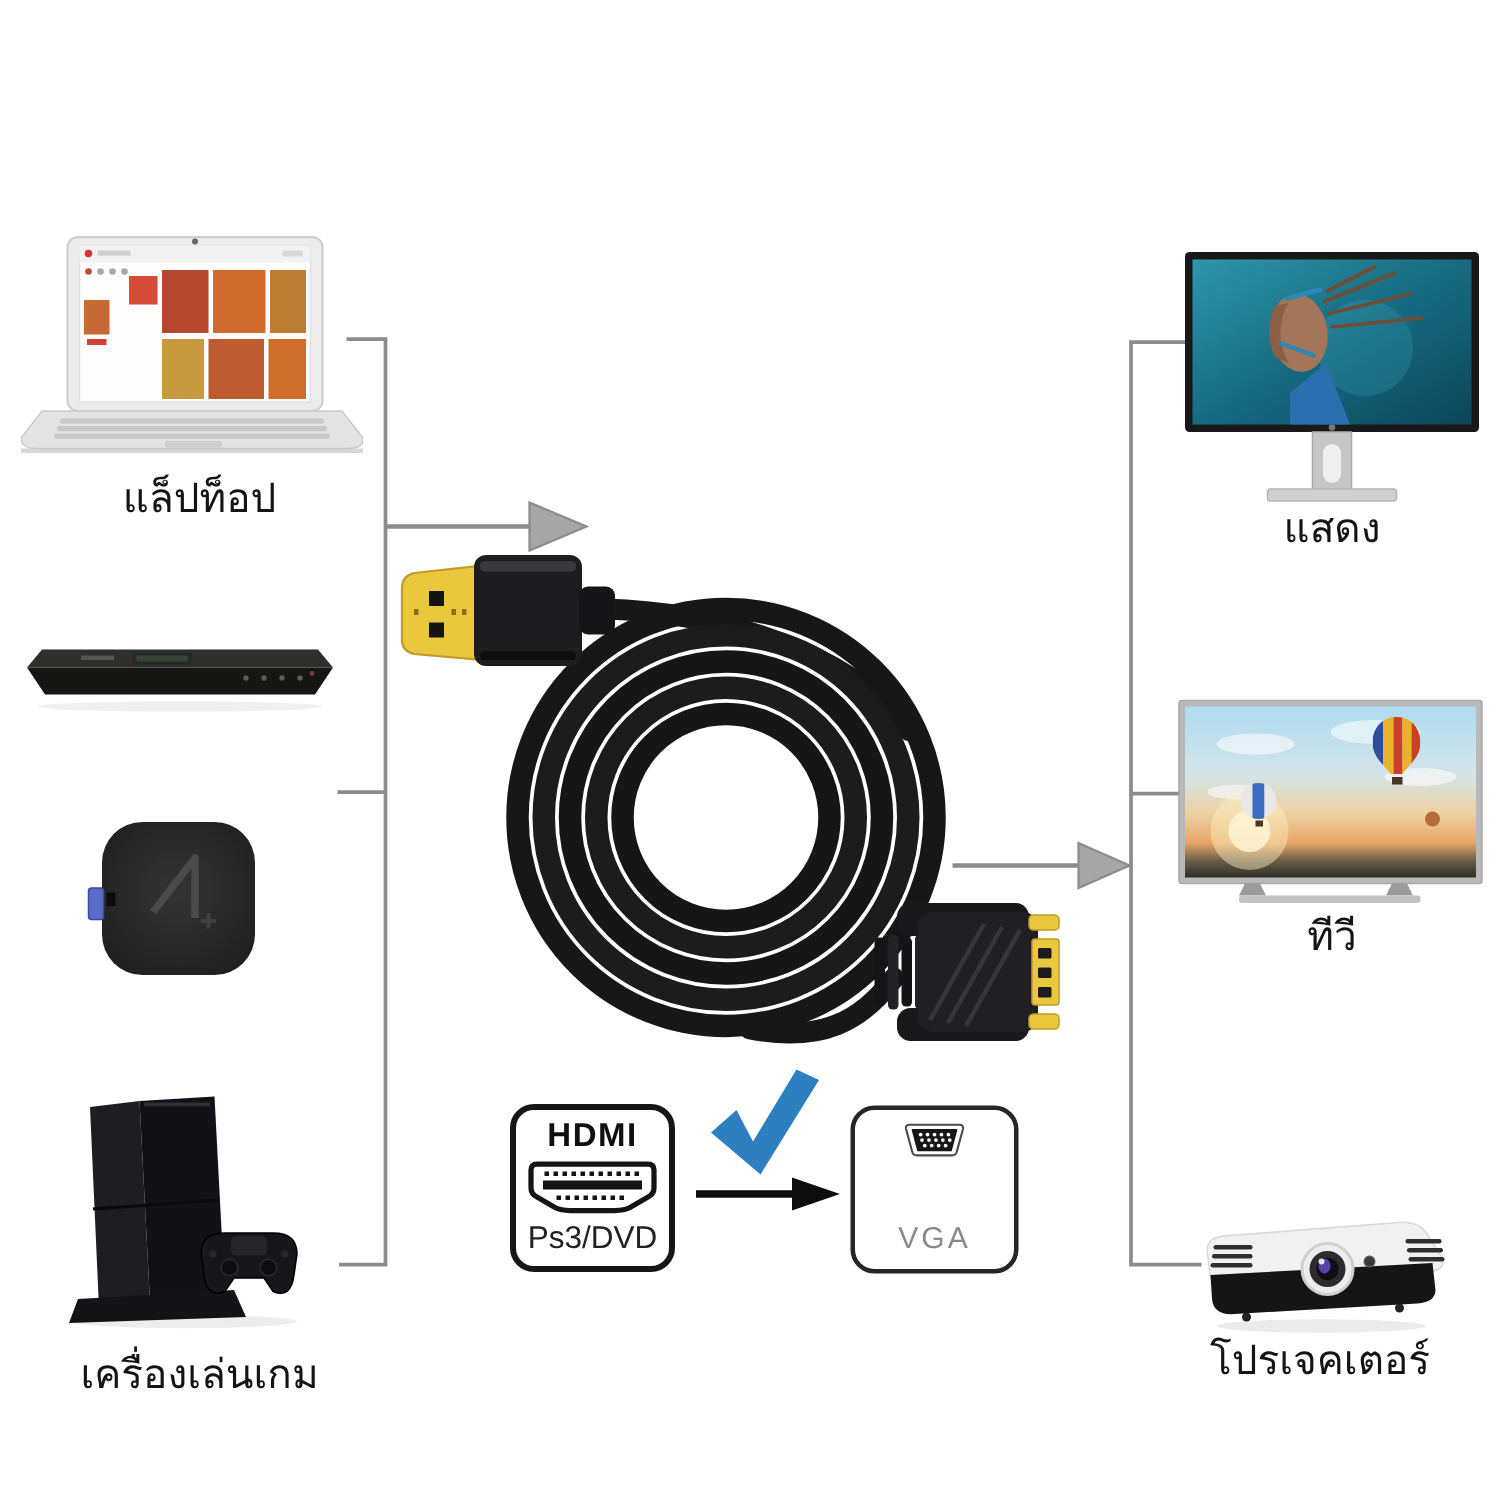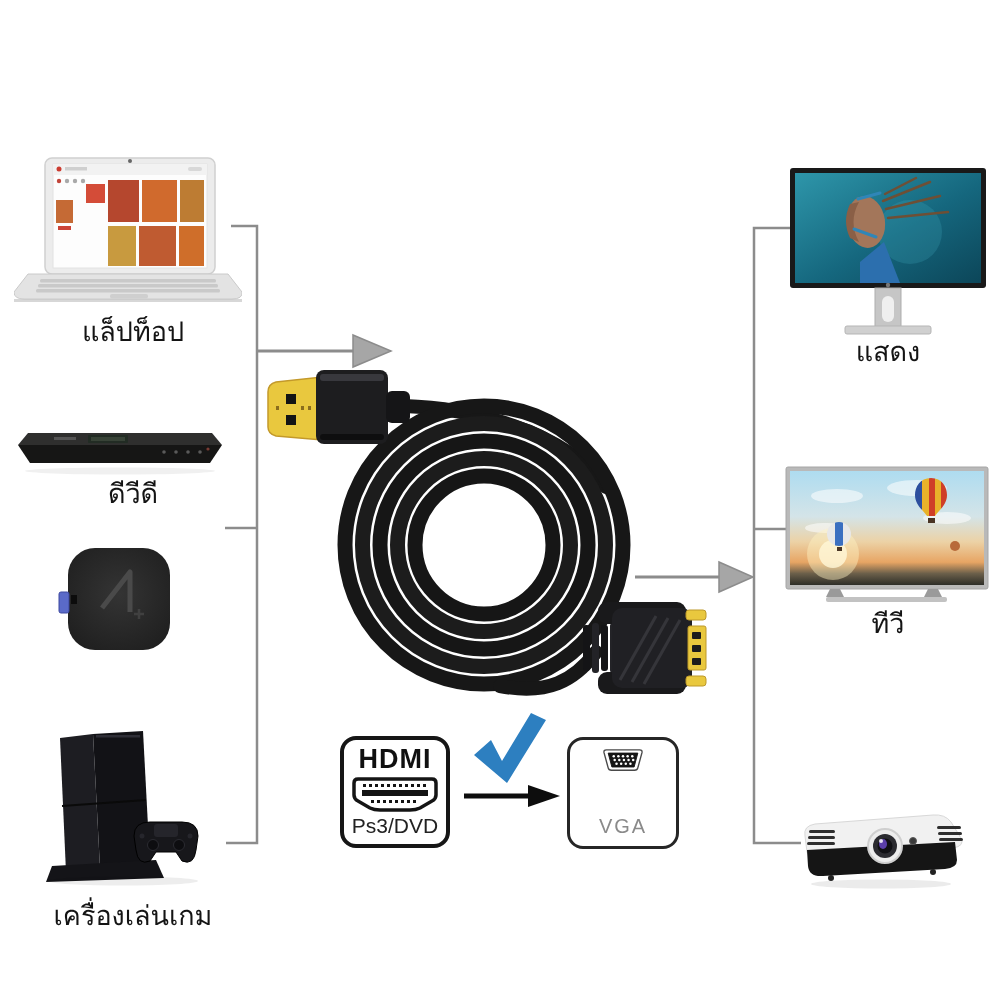--- a/index.html
+++ b/index.html
@@ -5,21 +5,21 @@
   html,body{margin:0;padding:0;background:#fff;}
   .canvas{position:relative;width:1001px;height:1001px;background:#ffffff;overflow:hidden;
           font-family:"Liberation Sans",sans-serif;margin-top:40px;}
   .overlay{position:absolute;left:0;top:0;z-index:1;}
   .device{position:absolute;z-index:2;}
   .dev-label{position:absolute;z-index:2;text-align:center;font-size:27px;color:#141414;line-height:1.2;}
   .adapter-box{position:absolute;z-index:3;background:#fff;box-sizing:border-box;
                display:flex;flex-direction:column;align-items:center;justify-content:space-between;}
   .hdmi-box{left:340px;top:696px;width:110px;height:112px;border:4px solid #161616;border-radius:16px;padding:4px 2px 6px;}
   .vga-box{left:567px;top:697px;width:112px;height:112px;border:3px solid #262626;border-radius:16px;padding:8px 2px 8px;gap:42px;}
-  .hdmi-title{font-size:27px;font-weight:bold;color:#101010;letter-spacing:1px;}
+  .hdmi-title{font-size:22px;font-weight:bold;color:#101010;letter-spacing:1px;}
   .hdmi-sub{font-size:21px;color:#222;}
   .vga-label{font-size:20px;color:#8a8a8a;letter-spacing:2px;}
   .icon-abs{position:absolute;z-index:3;}
 </style>
 </head>
 <body>
 
 <div class="canvas">
 
   <svg class="overlay" width="1001" height="1001" viewBox="0 0 1001 1001">
@@ -141,21 +141,20 @@
       <g fill="#5a5a5a">
           <circle cx="150" cy="27" r="1.8"></circle>
           <circle cx="162" cy="27" r="1.8"></circle>
           <circle cx="174" cy="27" r="1.8"></circle>
           <circle cx="186" cy="27" r="1.8"></circle>
         </g>
       <circle cx="194" cy="24" r="1.6" fill="#7a3b33"></circle>
       <ellipse cx="106" cy="46" rx="95" ry="3.5" fill="#000" opacity="0.06"></ellipse>
     </svg>
   </div>
-  <div class="dev-label" style="left:13px;top:438px;width:240px">ดีวีดี</div>
 
   <div class="device" style="left:56px;top:506px;width:124px;height:110px">
     <svg width="124" height="110" viewBox="0 0 124 110">
       <defs>
         <radialGradient id="boxg" cx="50%" cy="45%" r="65%">
           <stop offset="0%" stop-color="#343434"></stop>
             <stop offset="100%" stop-color="#1f1f1f"></stop>
         </radialGradient>
       </defs>
       <rect x="12" y="2" width="102" height="102" rx="27" fill="url(#boxg)"></rect>
@@ -292,20 +291,21 @@
       <circle cx="94" cy="36" r="17" fill="#ededed" stroke="#cfcfcf" stroke-width="2"></circle>
       <circle cx="94" cy="36" r="12" fill="#2b2b30"></circle>
       <circle cx="94" cy="36" r="7.5" fill="#101014"></circle>
       <ellipse cx="92" cy="34" rx="4" ry="5" fill="#6e4bd0" opacity="0.8"></ellipse>
       <circle cx="90" cy="31" r="2" fill="#fff" opacity="0.85"></circle>
       <circle cx="40" cy="68" r="3" fill="#222"></circle>
       <circle cx="142" cy="62" r="3" fill="#222"></circle>
       <ellipse cx="90" cy="74" rx="70" ry="4.5" fill="#000" opacity="0.08"></ellipse>
     </svg>
   </div>
+  <div class="dev-label" style="left:760px;top:851px;width:240px">โปรเจคเตอร์</div>
 
   <div class="adapter-box hdmi-box">
     <div class="hdmi-title">HDMI</div>
     <svg width="88" height="38" viewBox="0 0 88 38">
       <path d="M7 3 H81 Q85 3 85 7 V19 Q85 23 81 25 L69 32 Q65 34 59 34 H29 Q23 34 19 32 L7 25 Q3 23 3 19 V7 Q3 3 7 3 Z" fill="#fff" stroke="#141414" stroke-width="3.5"></path>
       <g fill="#141414">
         <rect x="12" y="8" width="3" height="3"></rect>
           <rect x="18" y="8" width="3" height="3"></rect>
           <rect x="24" y="8" width="3" height="3"></rect>
         <rect x="30" y="8" width="3" height="3"></rect>

